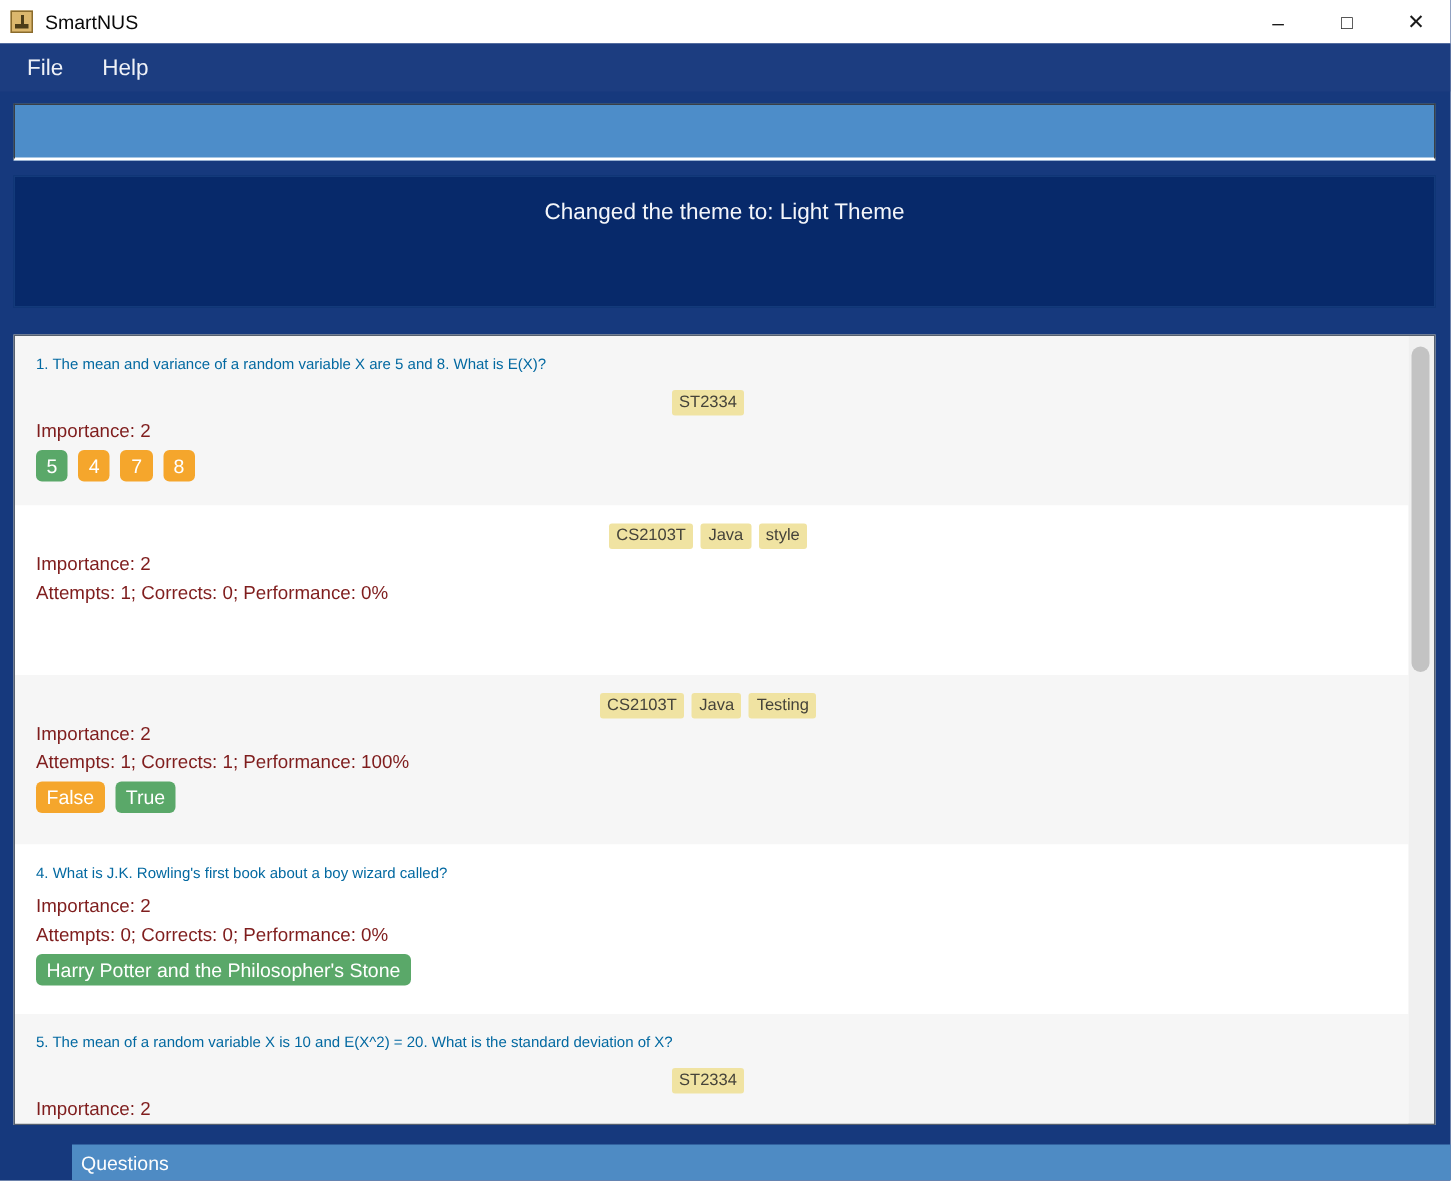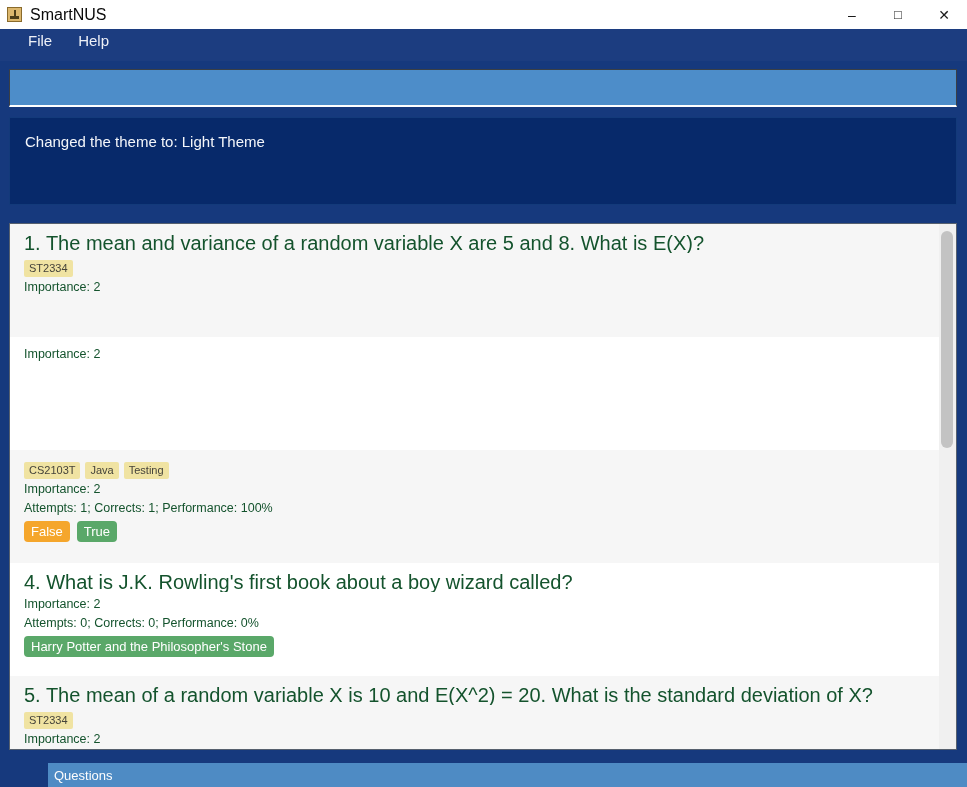--- a/index.html
+++ b/index.html
@@ -16,69 +16,69 @@
     background:#ffffff; display:flex; align-items:center; justify-content:space-between;
     box-sizing:border-box;
   }
   .titlebar-left { display:flex; align-items:center; padding-left:7px; }
   .app-icon {
     width:15px; height:15px; background:#dcb76d; border:1px solid #8a6b2c;
     position:relative; display:inline-block; box-sizing:border-box;
   }
   .app-icon::before { content:""; position:absolute; left:2px; right:2px; bottom:2px; height:3px; background:#4d3d18; }
   .app-icon::after  { content:""; position:absolute; left:6px; top:2px;  width:2px; height:7px; background:#4d3d18; }
-  .app-title { font-size:16px; color:#0a0a0a; margin-left:8px; }
+  .app-title { font-size:13px; color:#0a0a0a; margin-left:8px; }
   .titlebar-controls { display:flex; height:29px; }
   .win-btn { width:46px; height:29px; display:flex; align-items:center; justify-content:center; color:#1a1a1a; }
   .win-btn.minimize { font-size:14px; }
   .win-btn.maximize { font-size:13px; }
   .win-btn.close    { font-size:14px; }
 
   
   .menubar {
     position:absolute; left:0; top:29px; width:967px; height:32px;
-    background:var(--menu-bar,#1c3d80); display:flex; align-items:flex-start;
-    padding-left:19px; box-sizing:border-box;
+    background:var(--menu-bar,#1c3d80); display:flex; align-items:center;
+    padding-left:9px; box-sizing:border-box;
   }
   .menu-item { color:#eef1f7; font-size:15px; padding:3px 9px; margin-right:8px; }
 
   
   .command-box {
     position:absolute; left:9px; top:69px; width:948px; height:38px;
     box-sizing:border-box; background:var(--command-box,#4d8dc9);
     border:1px solid #3a3f45; border-bottom:2px solid #ffffff;
     font-family:inherit; font-size:15px; color:#ffffff; padding:0 9px; outline:none;
   }
 
   
   .result-display {
     position:absolute; left:9px; top:117px; width:948px; height:88px;
     box-sizing:border-box; background:var(--result-display,#07296a);
     border:1px solid #133a7a; color:#f4f6fa; font-size:15px;
-    padding:15px 15px; line-height:1.2;
+    padding:15px 15px; line-height:1.2;text-align:center;
   }
 
   
   .question-list {
     position:absolute; left:9px; top:223px; width:948px; height:527px;
     box-sizing:border-box; background:#ffffff; border:1px solid #56606e;
     overflow:hidden;
   }
   .cells { position:absolute; left:0; top:0; width:929px; }
   .cell  { height:113px; box-sizing:border-box; padding:10px 14px 0 14px; }
   .cell:nth-child(odd)  { background:#f6f6f6; }
   .cell:nth-child(even) { background:#ffffff; }
-  .q-title { font-size:20px; color:#14532d; line-height:19px; margin-bottom:5px;
+  .q-title { font-size:10px; color:#0369a1; line-height:19px; margin-bottom:5px;
              white-space:nowrap; overflow:hidden; }
-  .q-tags  { height:18px; margin-bottom:4px; }
+  .q-tags  { height:18px; margin-bottom:4px;text-align:center; }
   .tag {
     display:inline-block; background:var(--tag-background,#f0e3a2); color:#45433a;
     font-size:11px; line-height:13px; padding:2px 5px; border-radius:2px; margin-right:5px;
   }
-  .q-line { font-size:12.5px; color:#14532d; line-height:15px; margin-bottom:4px; }
+  .q-line { font-size:12.5px; color:#7f1d1d; line-height:15px; margin-bottom:4px; }
   .q-choices { margin-top:5px; height:23px; }
   .choice {
     display:inline-block; color:#ffffff; font-size:13px; line-height:15px;
     padding:3px 7px; border-radius:4px; margin-right:7px;
   }
   .choice.correct { background:var(--correct-choice,#5aa869); }
   .choice.wrong   { background:var(--wrong-choice,#f5a62c); }
 
   
   .scrollbar {
@@ -124,24 +124,27 @@
   <div class="result-display">
     <span>Changed the theme to: Light Theme</span>
   </div>
 
   <div class="question-list">
     <div class="cells" id="cells">
   <div class="cell">
     <div class="q-title">1. The mean and variance of a random variable X are 5 and 8. What is E(X)?</div>
     <div class="q-tags"><span class="tag">ST2334</span></div>
     <div class="q-line">Importance: 2</div>
+    <div class="q-choices"><span class="choice correct">5</span><span class="choice wrong">4</span><span class="choice wrong">7</span><span class="choice wrong">8</span></div>
   </div>
 
   <div class="cell">
+    <div class="q-tags"><span class="tag">CS2103T</span><span class="tag">Java</span><span class="tag">style</span></div>
     <div class="q-line">Importance: 2</div>
+    <div class="q-line">Attempts: 1; Corrects: 0; Performance: 0%</div>
   </div>
 
   <div class="cell">
     <div class="q-tags"><span class="tag">CS2103T</span><span class="tag">Java</span><span class="tag">Testing</span></div>
     <div class="q-line">Importance: 2</div>
     <div class="q-line">Attempts: 1; Corrects: 1; Performance: 100%</div>
     <div class="q-choices"><span class="choice wrong">False</span><span class="choice correct">True</span></div>
   </div>
 
   <div class="cell">

